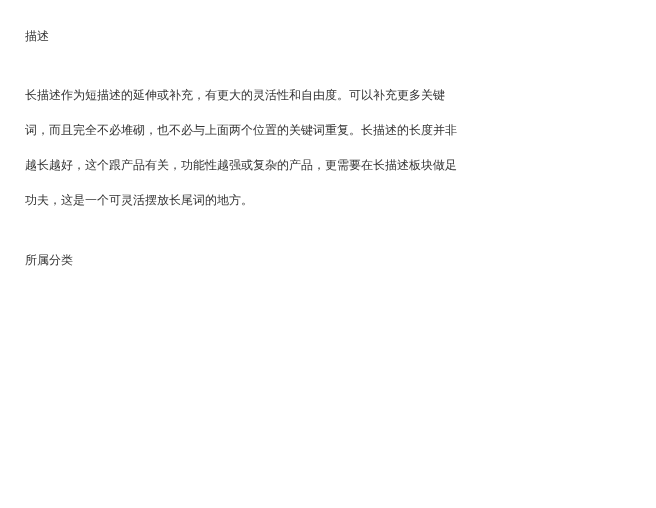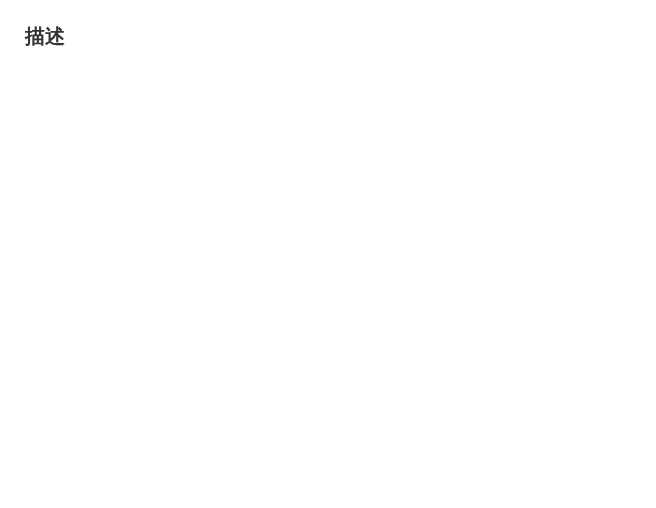--- a/index.html
+++ b/index.html
@@ -17,36 +17,41 @@
     width: 656px;
     height: 508px;
     padding: 19px 6px 0 25px;
     background: #ffffff;
     color: #333333;
     font-family: "Liberation Sans", sans-serif;
   }
   .heading, .para {
     margin: 0;
     padding: 0;
-    font-size: 20px;
-    font-weight: 700;
+    font-size: 12px;
+    font-weight: 400;
     line-height: 35px;
     letter-spacing: 0;
     white-space: pre-line;
     color: #333333;
   }
   .mb-h1 { margin-bottom: 24px; }
   .mb-p1 { margin-bottom: 40px; }
   .mb-p2 { margin-bottom: 25px; }
   .mb-h2 { margin-bottom: 30px; }
 </style>
 </head>
 <body>
 
 <div class="page">
 
   <div class="heading mb-h1">描述</div>
 
 
+  <p class="para mb-p2">长描述作为短描述的延伸或补充，有更大的灵活性和自由度。可以补充更多关键
+词，而且完全不必堆砌，也不必与上面两个位置的关键词重复。长描述的长度并非
+越长越好，这个跟产品有关，功能性越强或复杂的产品，更需要在长描述板块做足
+功夫，这是一个可灵活摆放长尾词的地方。</p>
 
+  <div class="heading mb-h2">所属分类</div>
 
 
 </div>
 
 </body></html>

